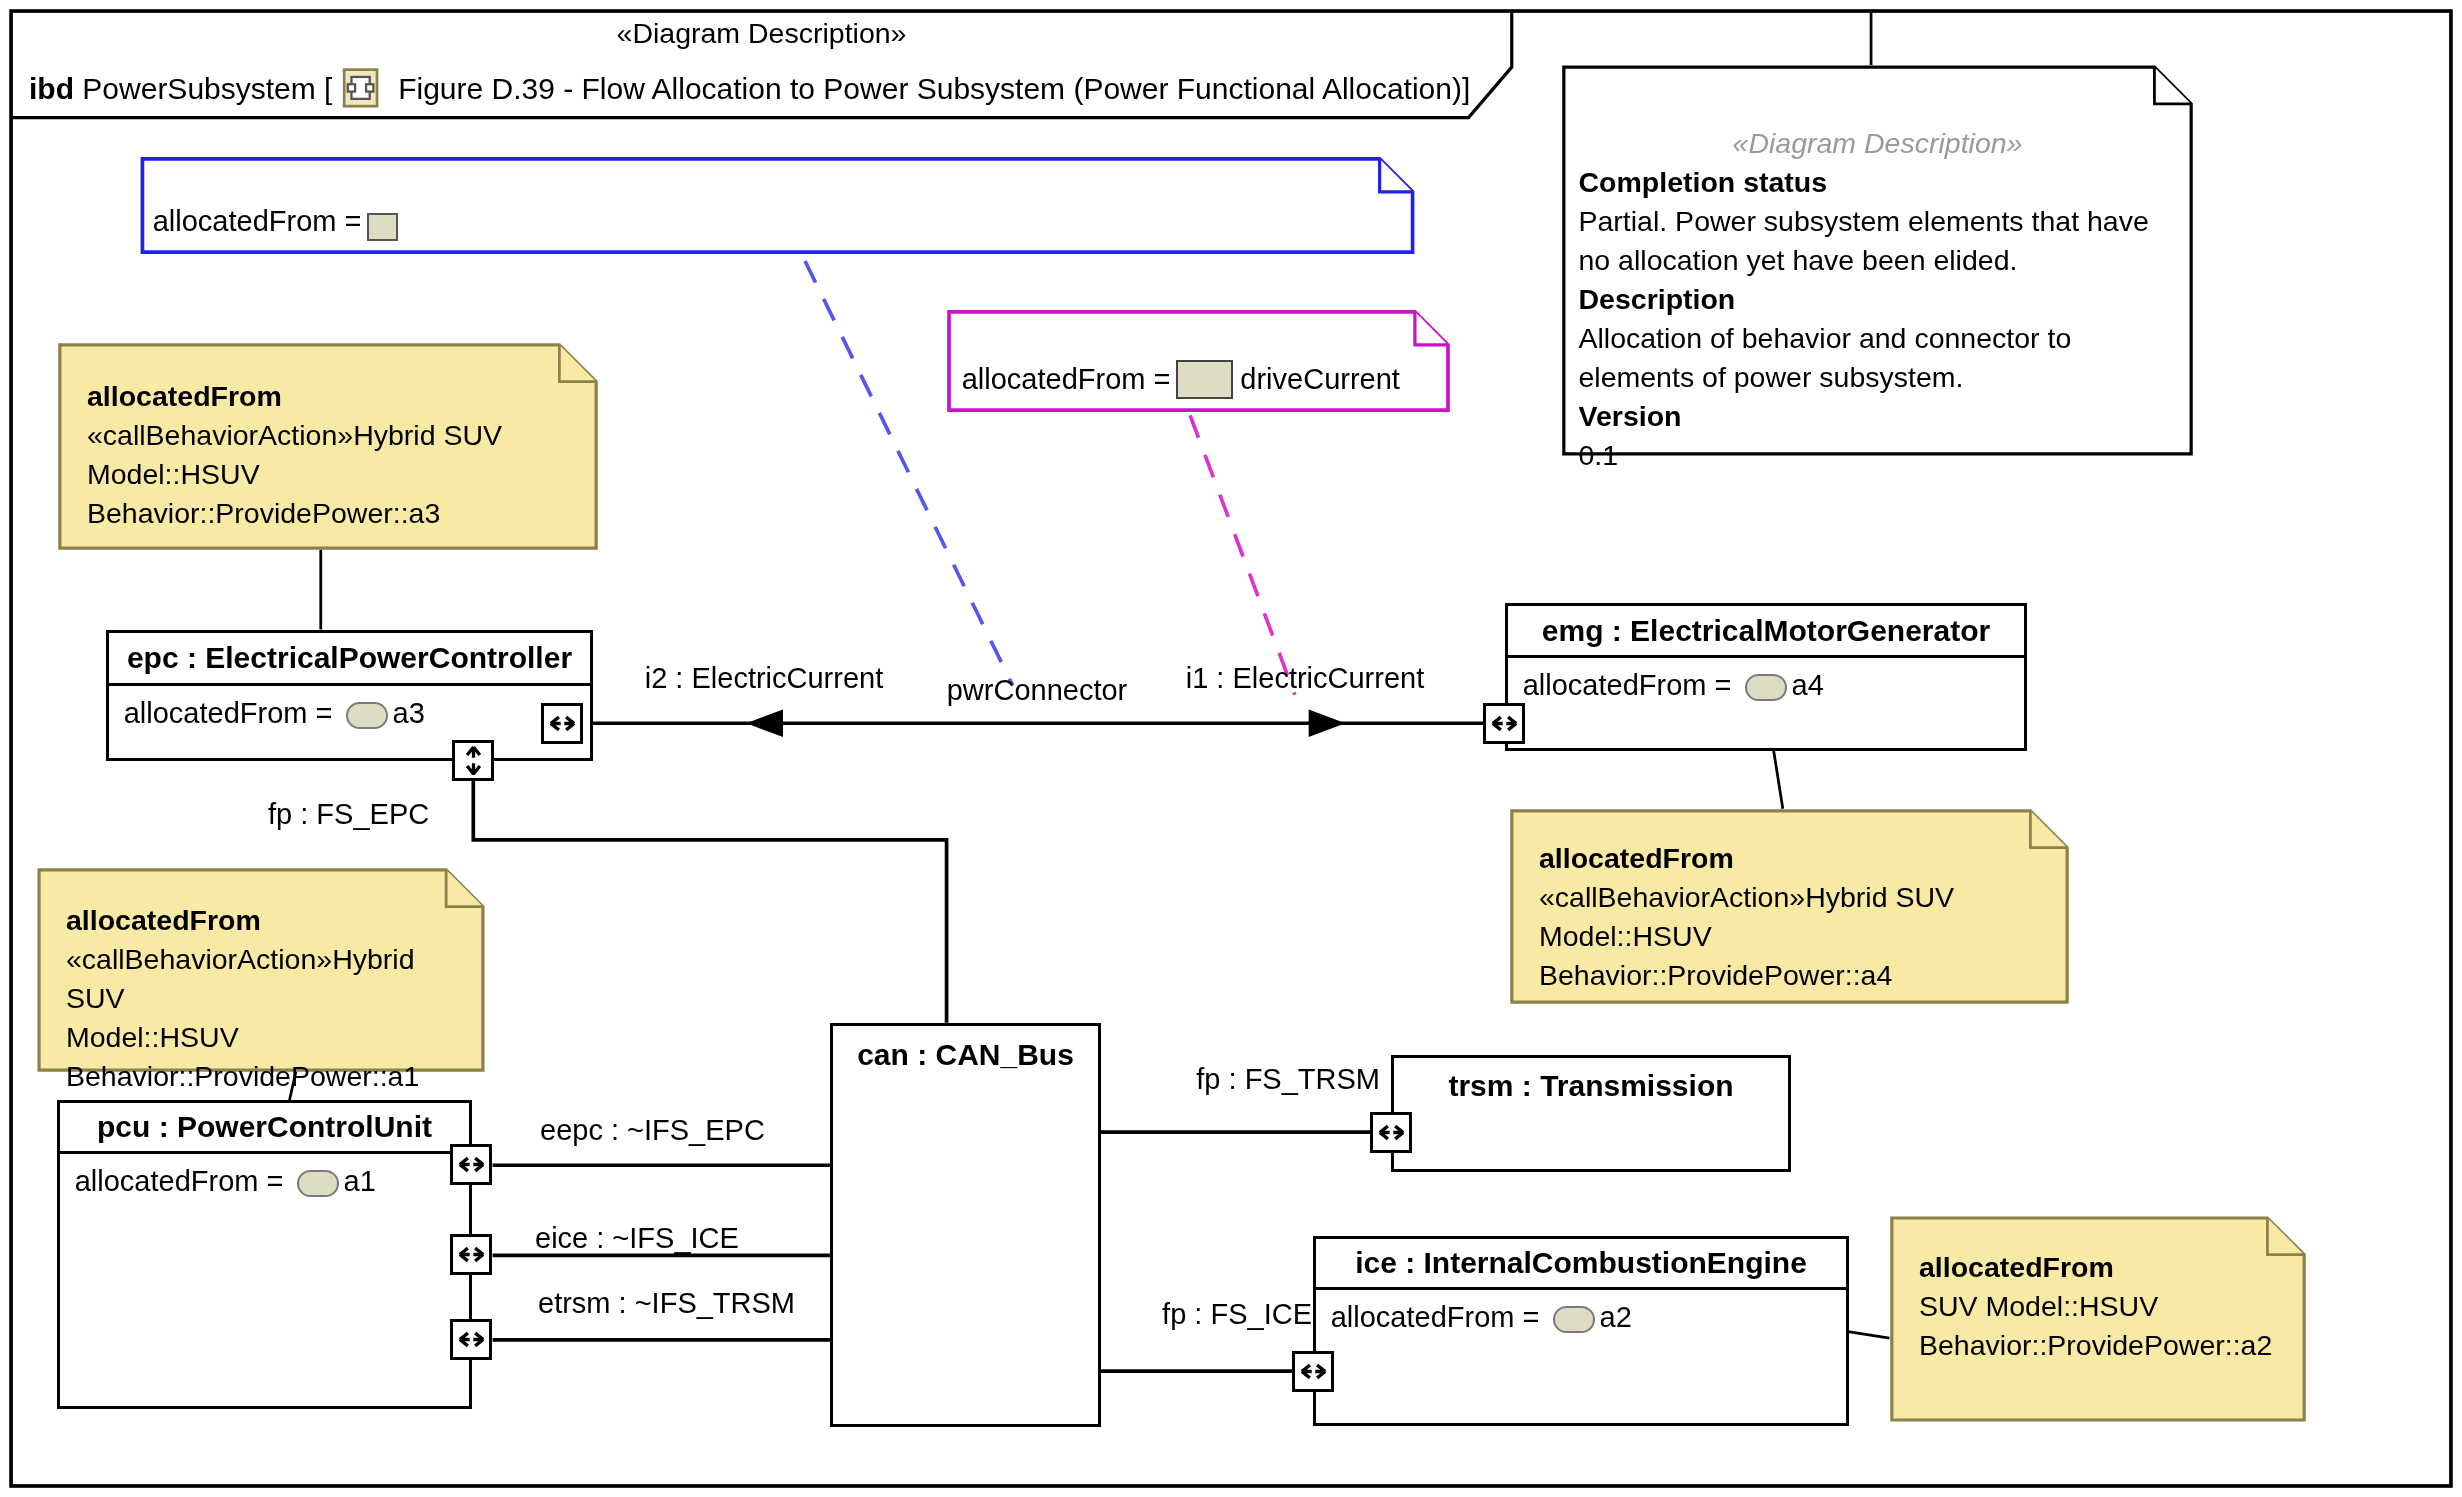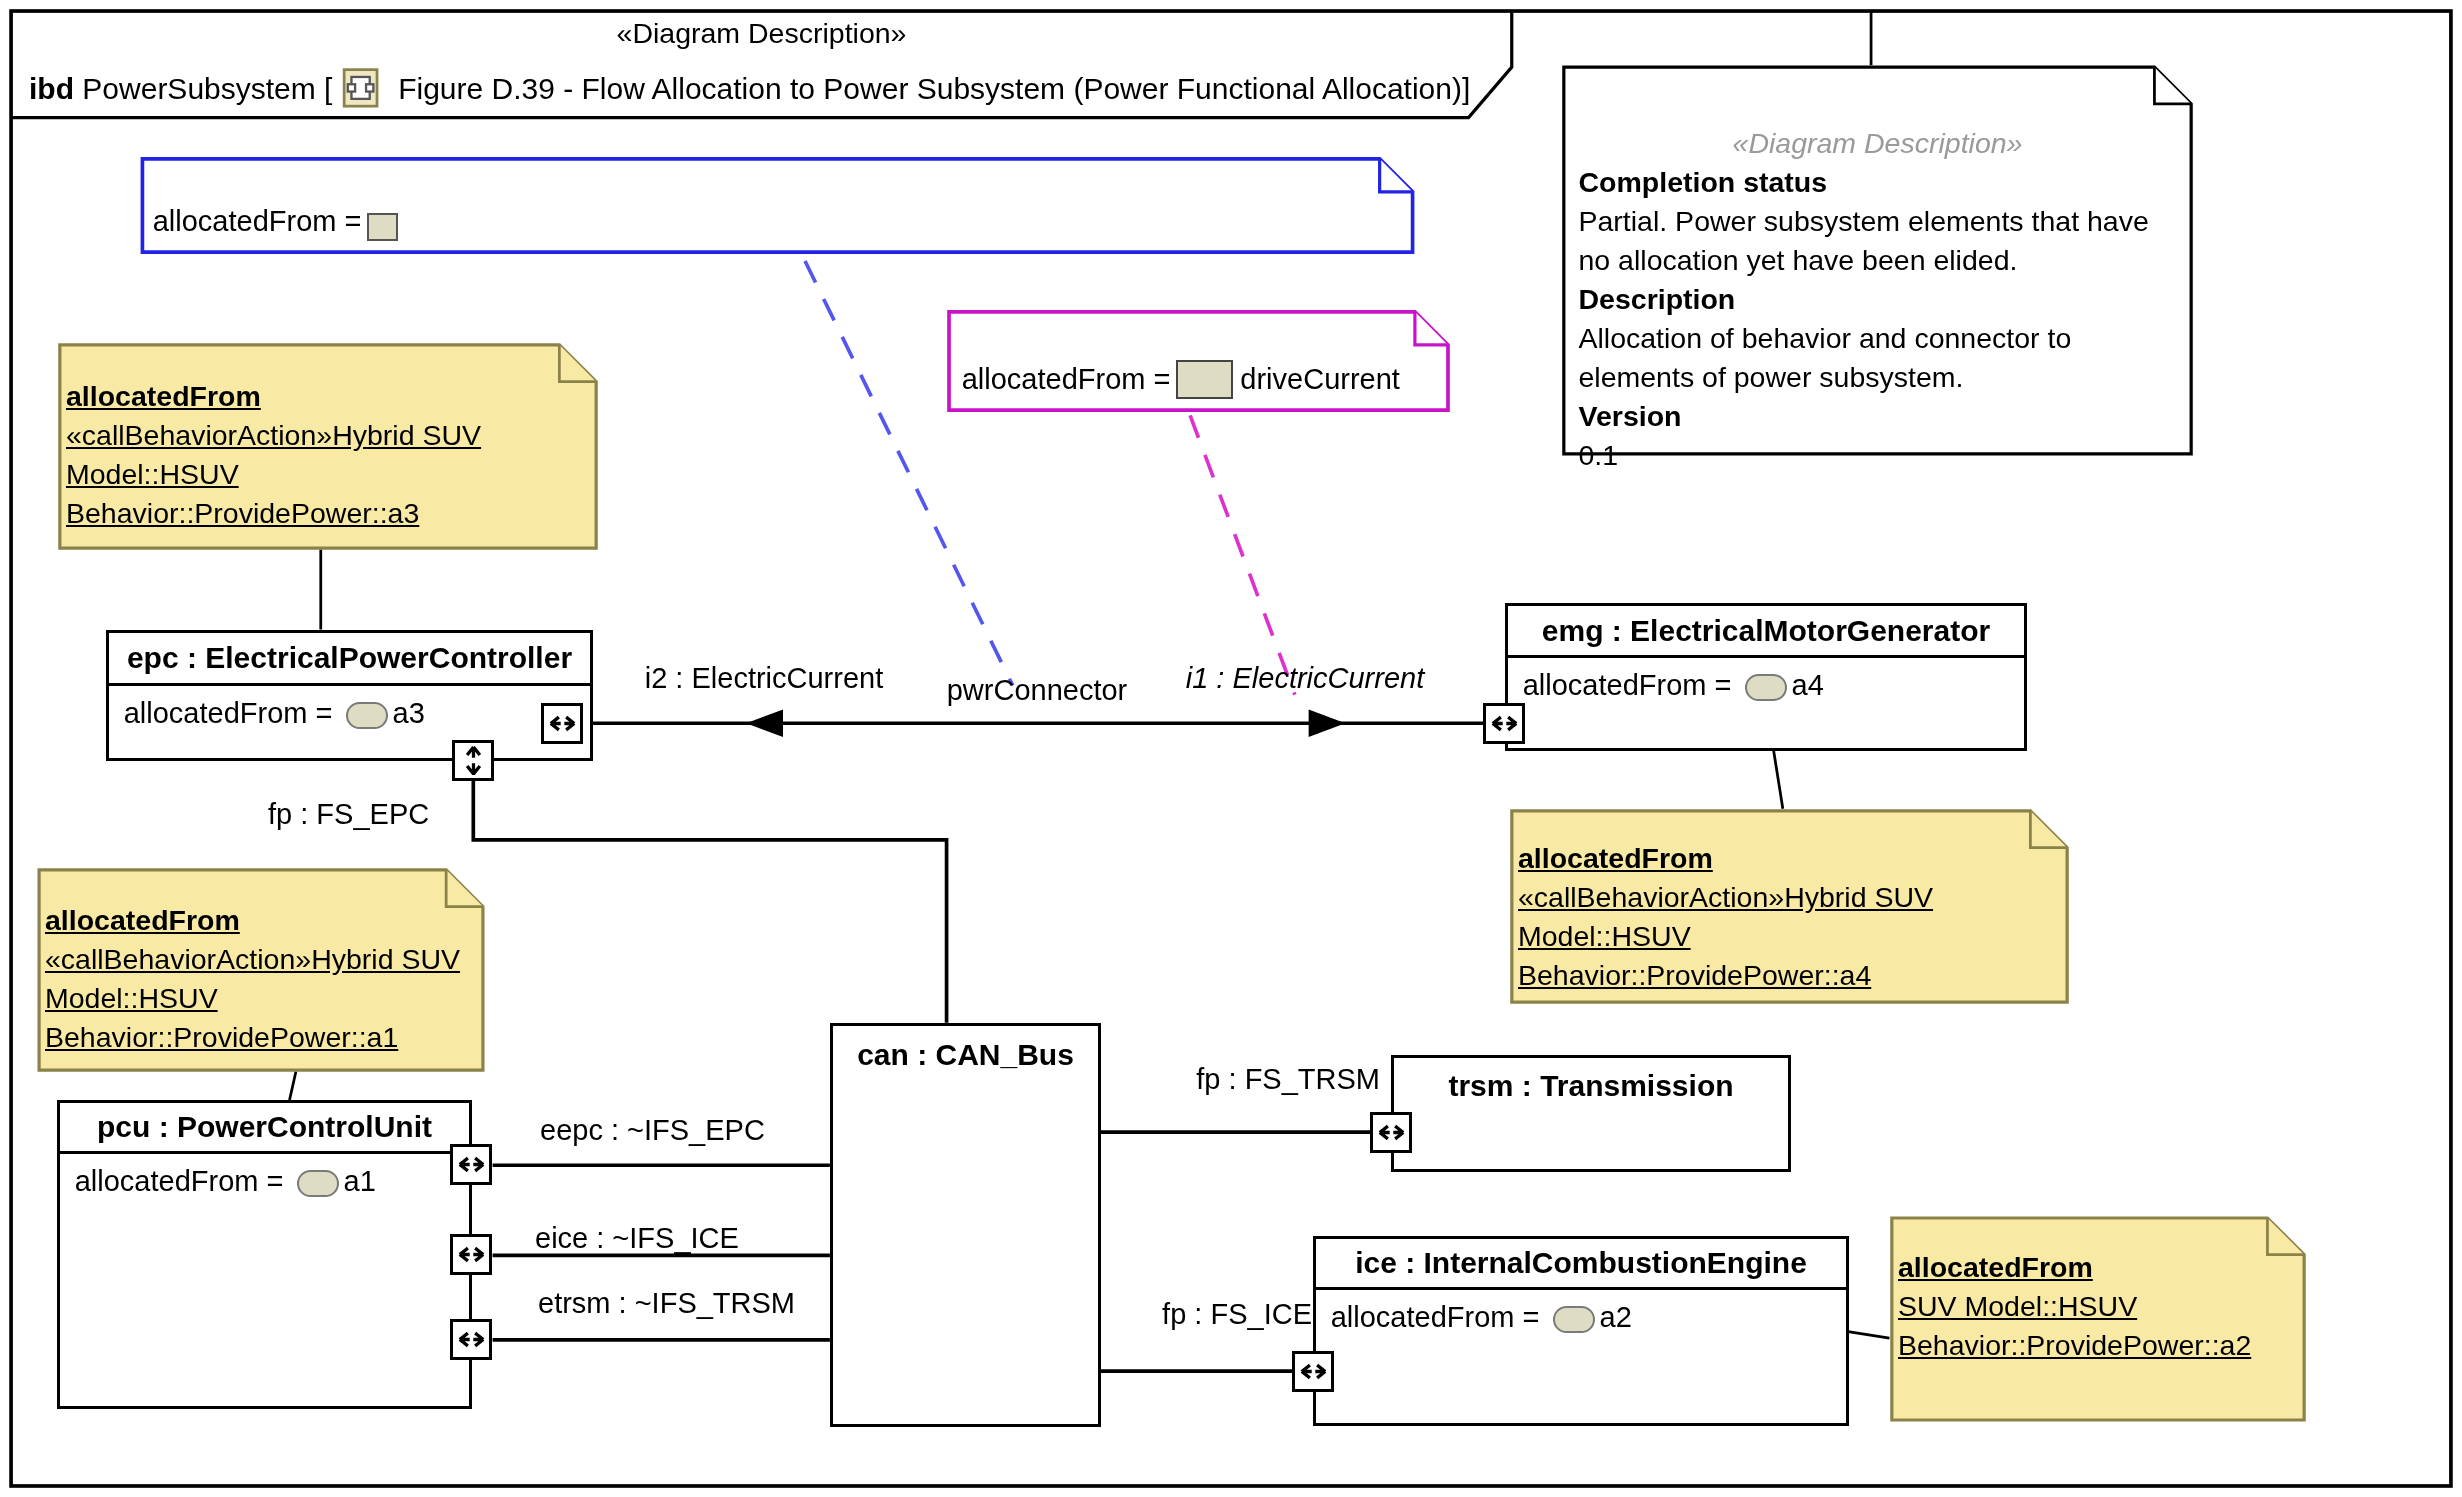--- a/index.html
+++ b/index.html
@@ -15,21 +15,21 @@
   .compartment{padding:11px 14.7px;font-size:29px;white-space:nowrap;}
 
   
   .port{position:absolute;width:42px;height:41px;background:#fff;border:3.7px solid #000;
         box-sizing:border-box;display:flex;align-items:center;justify-content:center;z-index:3;}
 
   
   .note{position:absolute;z-index:2;}
   .note > svg{position:absolute;left:0;top:0;}
   .note-body{position:relative;z-index:1;font-size:28.5px;line-height:39px;}
-  .ynote .note-body{padding:0 8px;text-decoration:underline;}
+  .ynote .note-body{padding:0 29px;}
   .ynote .note-label{font-weight:bold;}
   .one-line{display:flex;align-items:flex-end;height:100%;box-sizing:border-box;
             padding:0 0 13px 14.7px;font-size:29px;white-space:nowrap;}
   .desc-body{padding:0 16.5px;}
   .desc-stereo{text-align:center;color:#9a9a9a;font-style:italic;}
   .desc-bold{font-weight:bold;}
 
   
   .pill{display:inline-block;width:42px;height:27.6px;border-radius:13.8px;background:#DEDCC2;
         border:2.8px solid #7a7a7a;vertical-align:-6.4px;margin:0 4.6px 0 5.5px;box-sizing:border-box;}
@@ -257,21 +257,21 @@
     </svg>
   </div>
   <div class="port" style="left:1292px;top:1351px;">
     <svg width="31" height="29" viewBox="0 0 34 32">
       <path d="M15 16 H4 M4 16 l9 -7 M4 16 l9 7 M19 16 H30 M30 16 l-9 -7 M30 16 l-9 7" stroke="#000" stroke-width="3.6" fill="none"></path>
     </svg>
   </div>
 
   <div class="lbl center" style="left:626px;top:662px;width:276px;">i2 : ElectricCurrent</div>
   <div class="lbl center" style="left:899px;top:674px;width:276px;">pwrConnector</div>
-  <div class="lbl center" style="left:1167px;top:662px;width:276px;font-style:italic;">i1 : ElectricCurrent</div>
+  <div class="lbl center" style="left:1167px;top:662px;width:276px;">i1 : ElectricCurrent</div>
   <div class="lbl" style="left:268px;top:785px;margin-top:13px;">fp : FS_EPC</div>
   <div class="lbl right" style="left:1176px;top:1063px;width:204px;">fp : FS_TRSM</div>
   <div class="lbl right" style="left:1149px;top:1298px;width:163px;">fp : FS_ICE</div>
   <div class="lbl" style="left:540px;top:1114px;">eepc : ~IFS_EPC</div>
   <div class="lbl" style="left:535px;top:1222px;">eice : ~IFS_ICE</div>
   <div class="lbl" style="left:538px;top:1287px;">etrsm : ~IFS_TRSM</div>
 
 </div>
 
 

